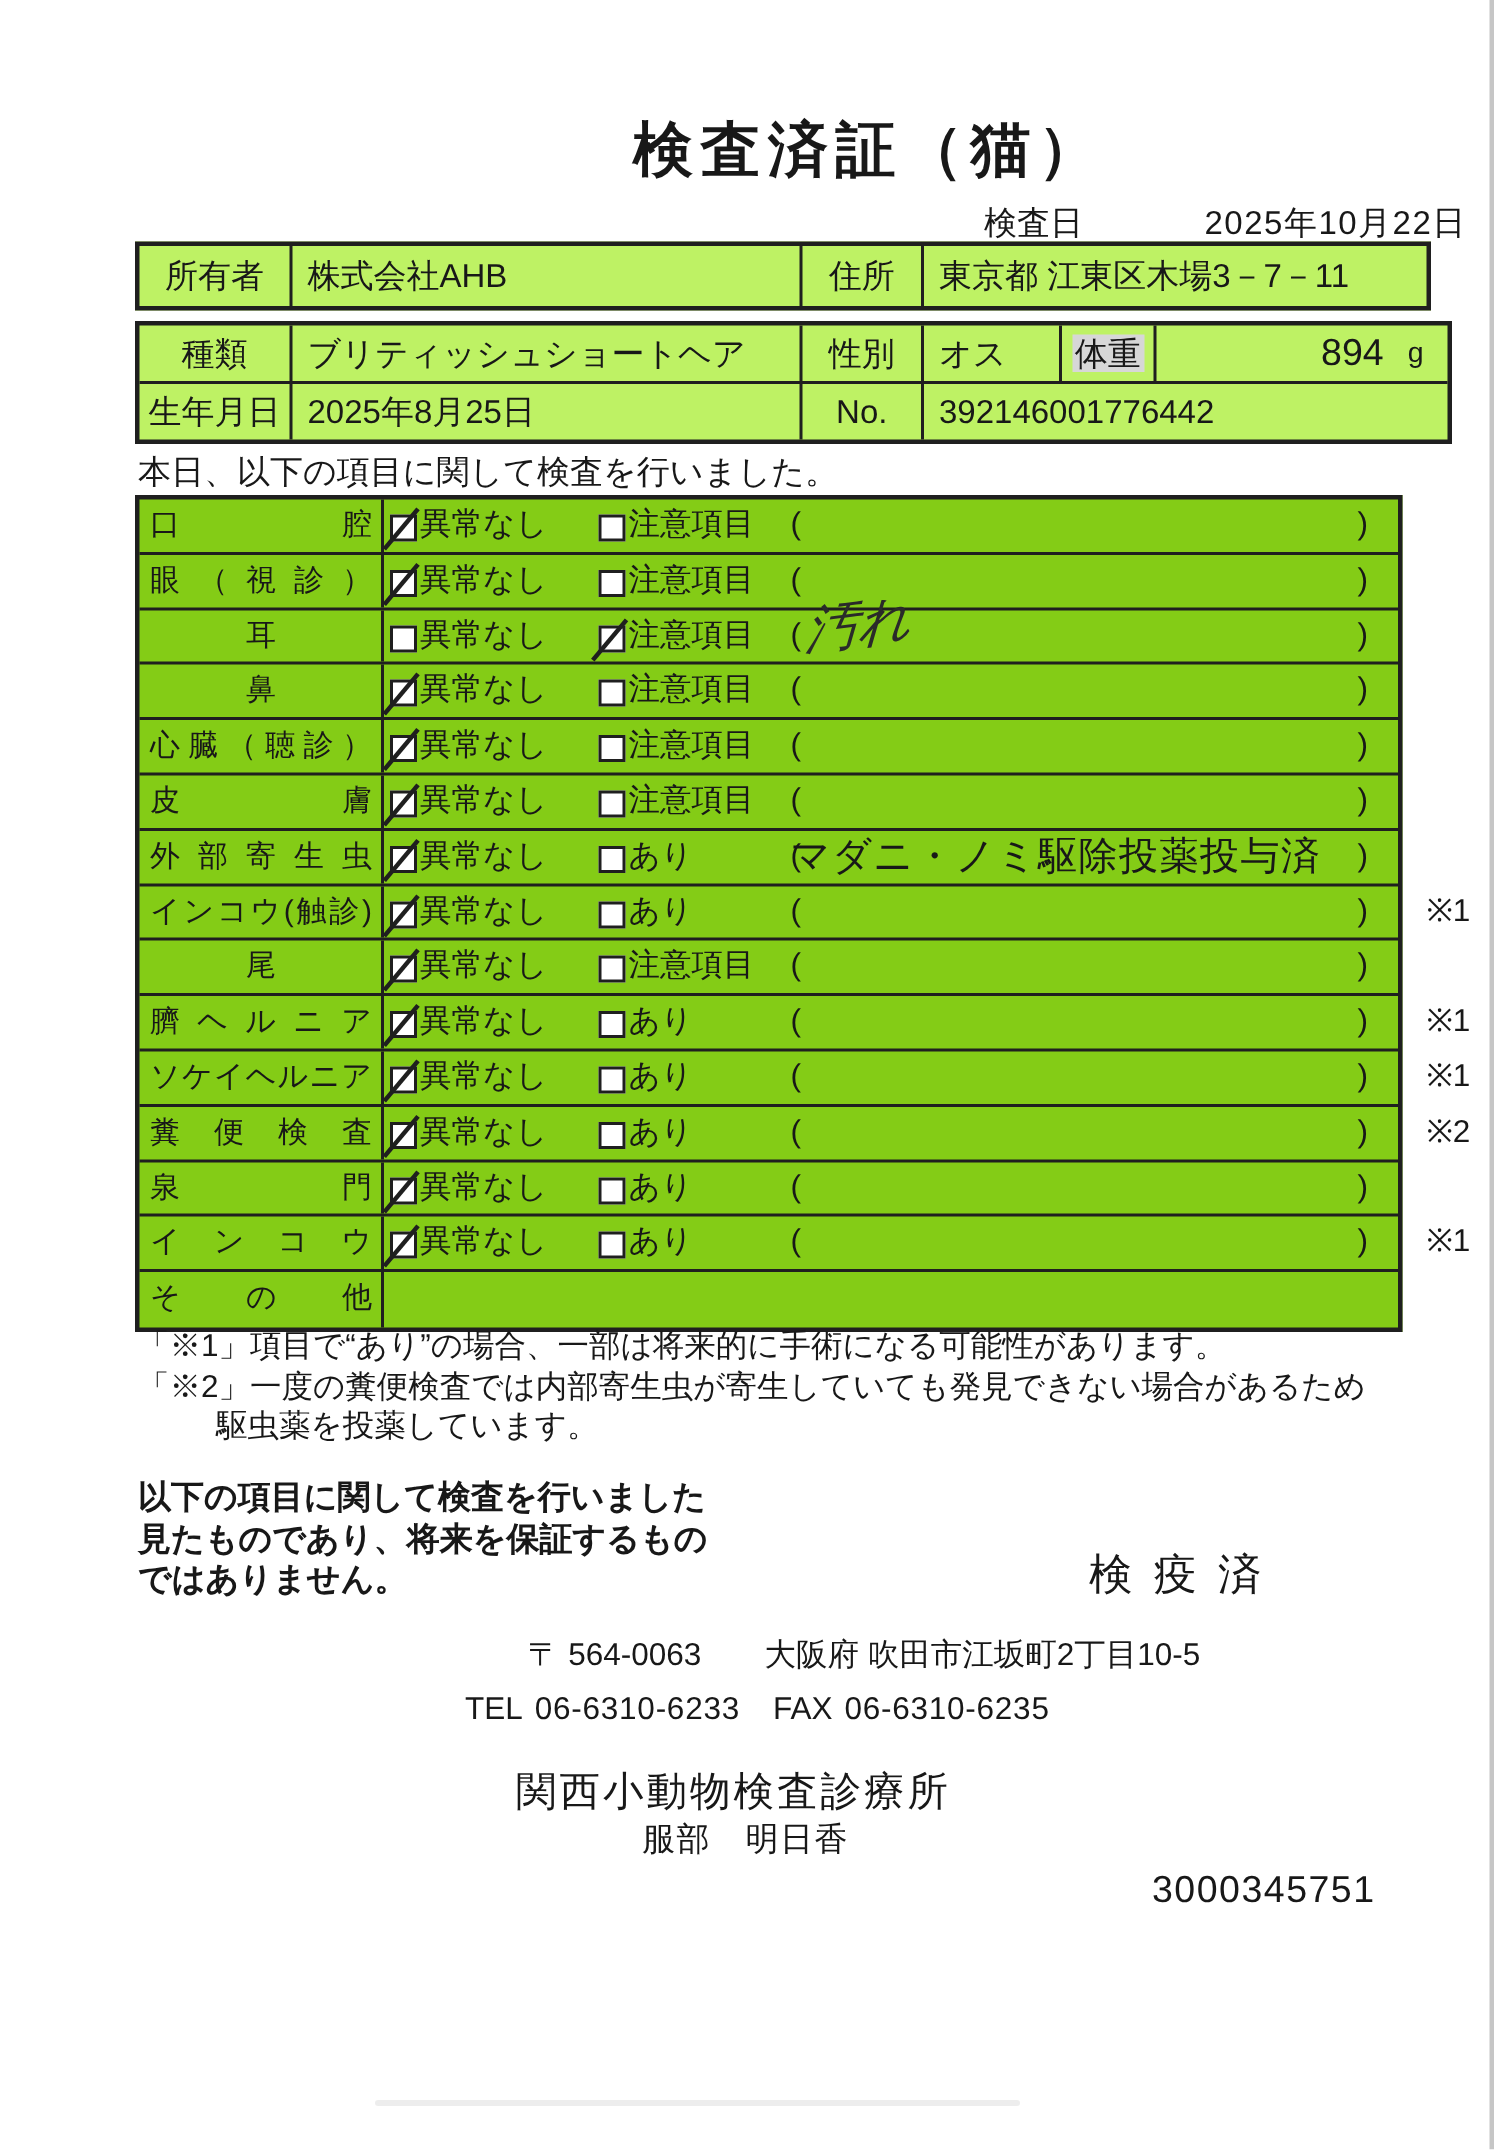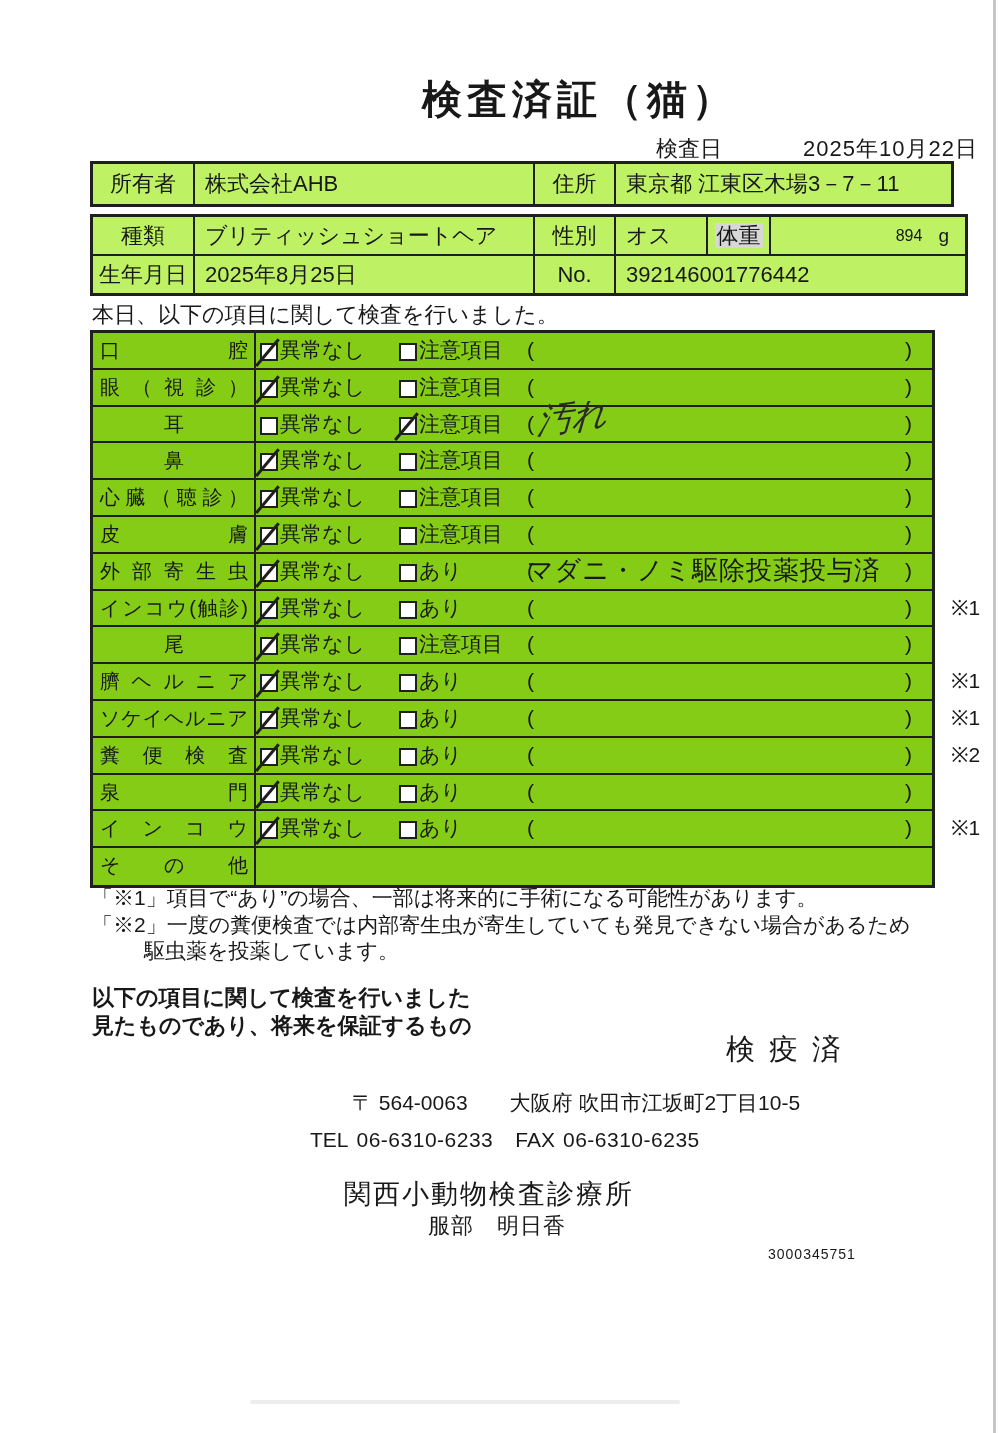--- a/index.html
+++ b/index.html
@@ -29,21 +29,21 @@
   .cell:last-child { border-right:none; }
   .cell.lab { text-align:center; }
   .cell.val { padding-left:10px; }
   .owner-tbl { top:161px; }
   .owner-tbl .cell { height:40px; line-height:40px; }
   .pet-tbl { top:214px; }
   .pet-tbl .cell { height:37px; line-height:37px; }
   .w1{width:102px} .w2{width:340px} .w3{width:81px} .w4{width:335px}
   .w5{width:92px}  .w6{width:63px}  .w7{width:194px}
   .weight-cell { display:flex; justify-content:flex-end; align-items:center; padding-right:16px; }
-  .weight-num { font-size:16px; }
+  .weight-num { font-size:25px; }
   .weight-unit { font-size:19px; margin-left:16px; }
   .shade { background:#d7d7d7; padding:0 2px; }
 
   .intro { position:absolute; left:92px; top:300px; font-size:22px; }
 
   
   .insp-tbl {
     position:absolute; left:90px; top:330px; width:845px;
     border:3px solid #1f1f1f; box-sizing:border-box; background:#84cc16;
   }
@@ -83,21 +83,21 @@
     line-height:27.5px; font-weight:bold; }
   .stamp { position:absolute; left:726px; top:1030px; font-size:29px;
     letter-spacing:14px; white-space:nowrap; }
   .postal-line { position:absolute; left:352px; top:1089px; font-size:21px; white-space:nowrap; }
   .postal-line .addr { margin-left:42px; }
   .tel-line { position:absolute; left:310px; top:1128px; font-size:21px; white-space:nowrap; }
   .tel-line .gap { margin-left:22px; }
   .tel-line .num { margin-left:8px; letter-spacing:0.5px; }
   .clinic-name { position:absolute; left:344px; top:1176px; font-size:27px; letter-spacing:2px; }
   .vet-name { position:absolute; left:428px; top:1211px; font-size:22px; letter-spacing:1px; }
-  .serial { position:absolute; left:768px; top:1246px; font-size:14px; letter-spacing:1px; }
+  .serial { position:absolute; left:768px; top:1246px; font-size:25px; letter-spacing:1px; }
 
   
   .scan-edge { position:absolute; left:993px; top:0; width:3px; height:1433px;
     background:#c6c6c6; }
   .scan-smudge { position:absolute; left:250px; top:1400px; width:430px; height:4px;
     background:#dcdcdc; opacity:.5; border-radius:2px; }
 </style>
 </head>
 <body>
 
@@ -330,20 +330,21 @@
 
   <div class="footnotes">
     <div>「※1」項目で“あり”の場合、一部は将来的に手術になる可能性があります。</div>
     <div>「※2」一度の糞便検査では内部寄生虫が寄生していても発見できない場合があるため</div>
     <div class="indent">駆虫薬を投薬しています。</div>
   </div>
 
   <div class="disclaimer">
     <div>以下の項目に関して検査を行いました</div>
     <div>見たものであり、将来を保証するもの</div>
+    <div>ではありません。</div>
   </div>
 
   <div class="stamp">検疫済</div>
 
   <div class="postal-line">
     <span>〒 564-0063</span><span class="addr">大阪府 吹田市江坂町2丁目10-5</span>
   </div>
   <div class="tel-line">
     <span>TEL</span><span class="num">06-6310-6233</span><span class="gap">FAX</span><span class="num">06-6310-6235</span>
   </div>

